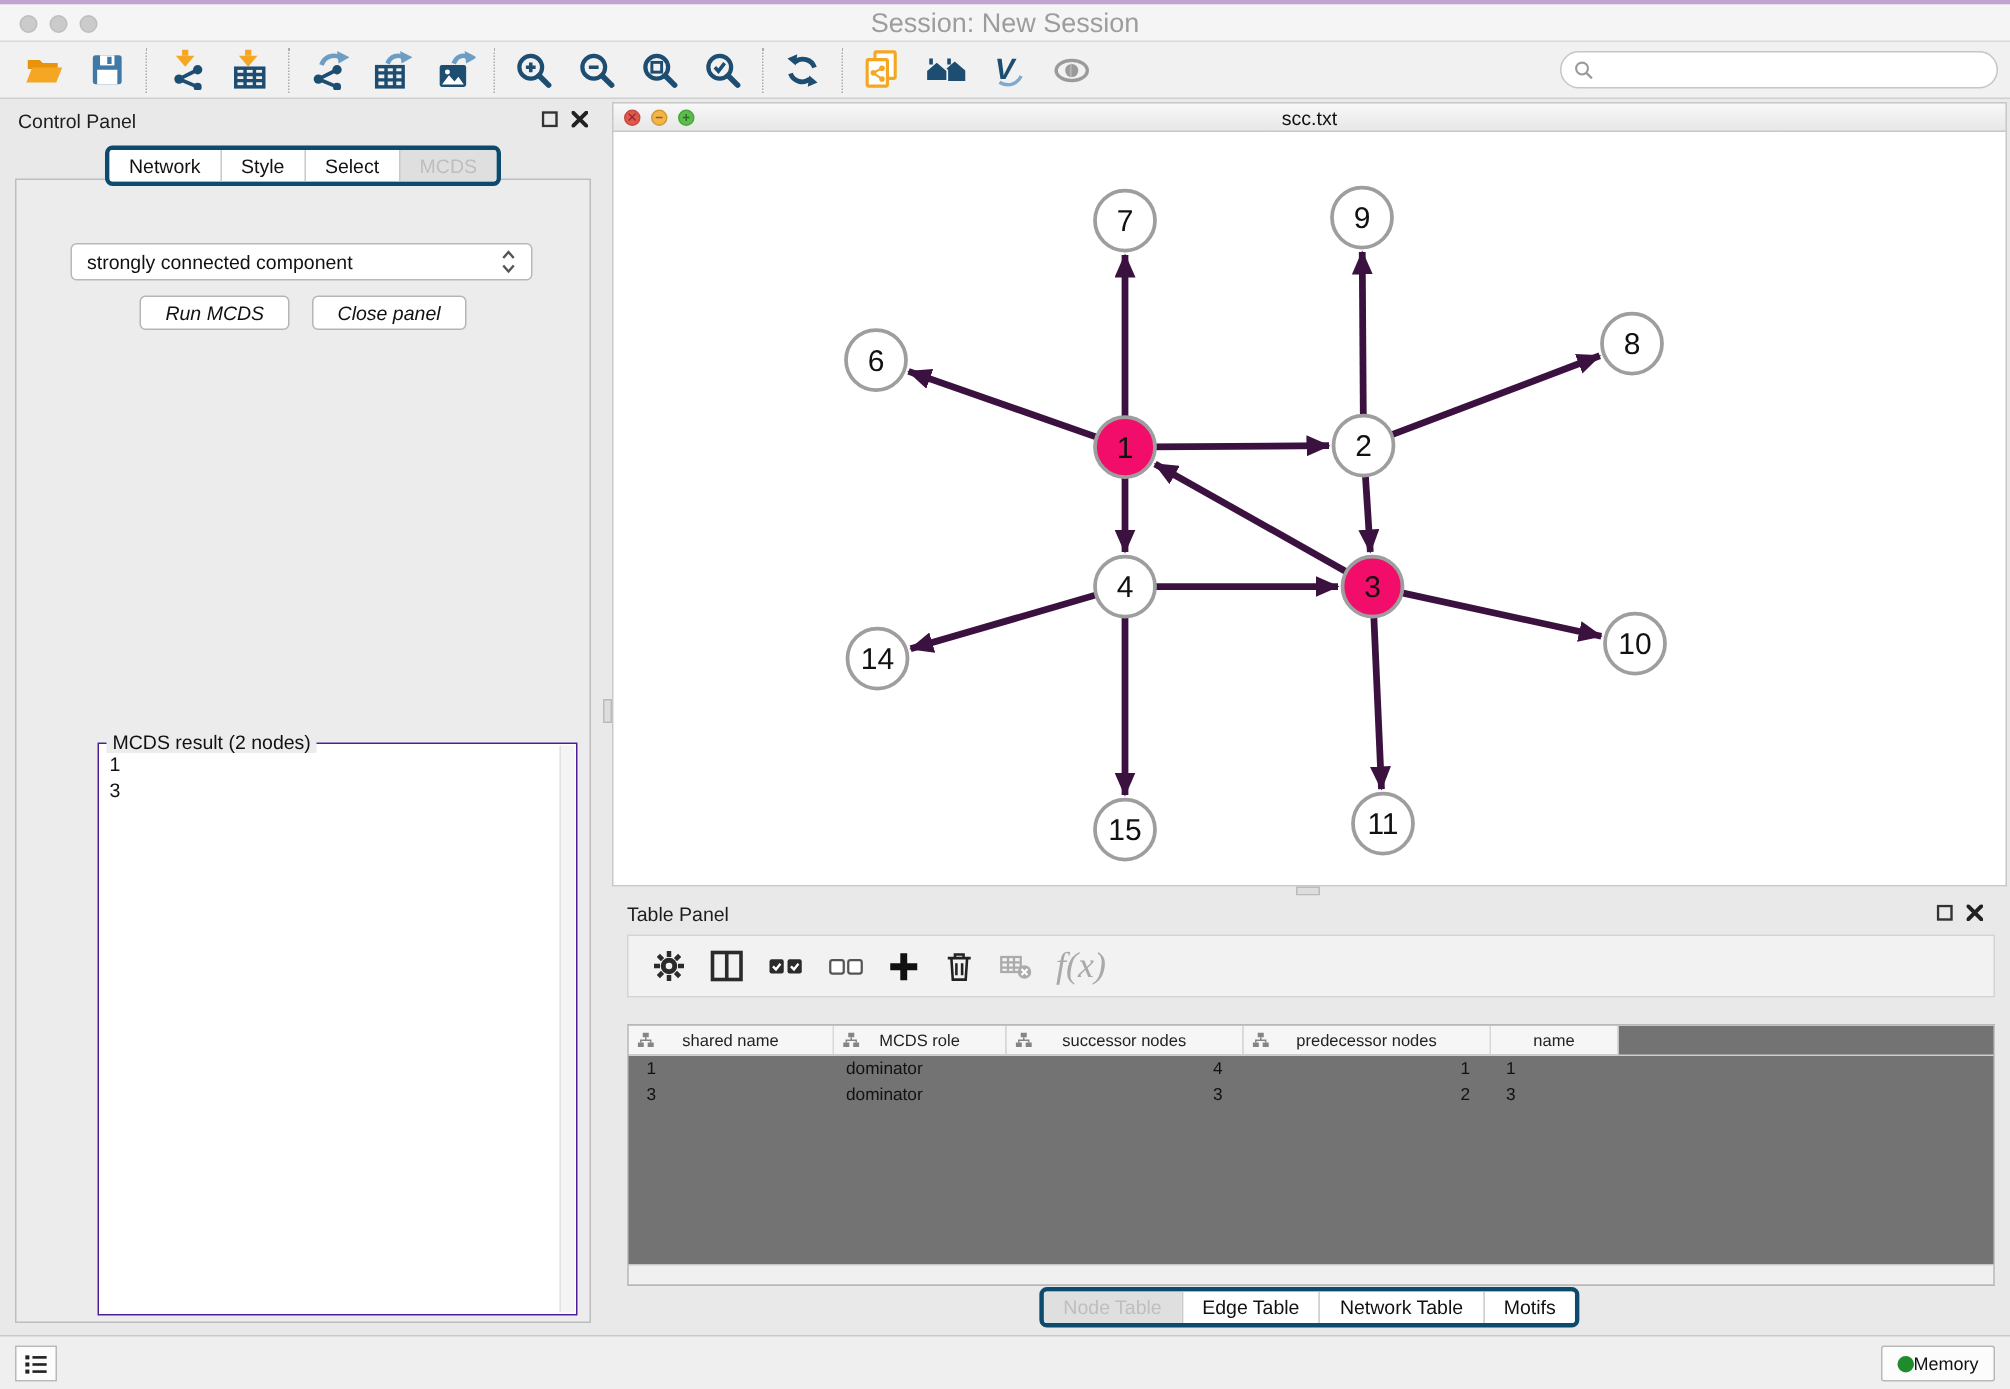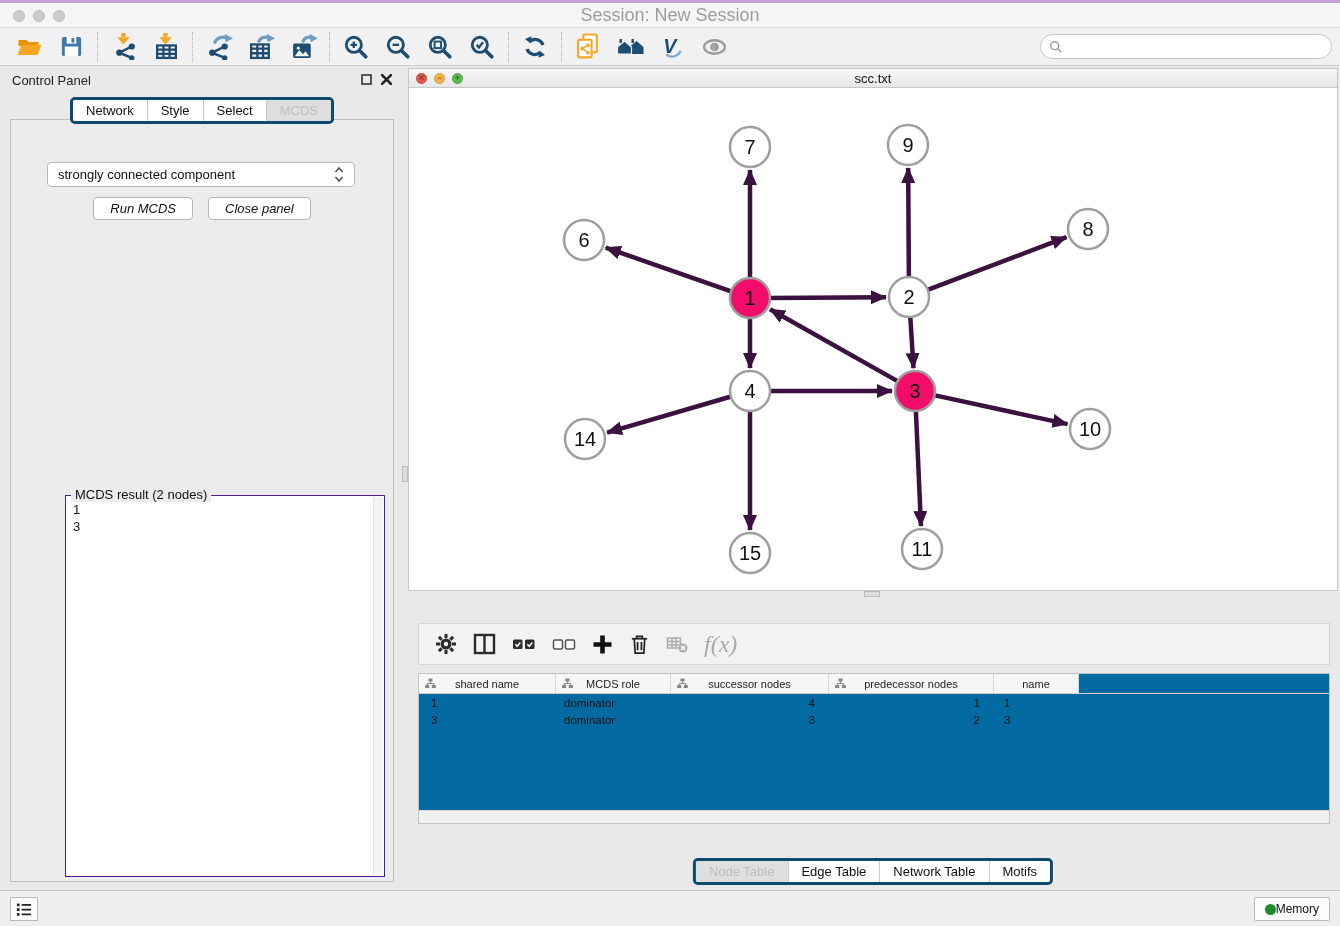--- a/index.html
+++ b/index.html
@@ -56,21 +56,21 @@
   .net-canvas { position:relative; height:503px; background:#fff; border:1px solid #C8C8C8; border-top:none; }
   .net-canvas svg { position:absolute; inset:0; }
 
   .hsplit { position:absolute; left:408px; top:525px; width:930px; height:6px; }
   .hsplit .grip { position:absolute; left:456px; top:0; width:16px; height:6px; background:#DDD; border:1px solid #BBB; }
 
   
   .table-panel { position:absolute; left:408px; top:531px; width:930px; height:291px; background:#E9E9E9; }
   .tp-toolbar { position:absolute; left:10px; right:8px; top:26px; height:42px; background:#F2F2F2; border:1px solid #D4D4D4; display:flex; align-items:center; gap:16px; padding-left:16px; }
   .tp-toolbar .tpbtn { display:flex; align-items:center; justify-content:center; }
-  .dtable { position:absolute; left:10px; right:8px; top:76px; height:151px; background:#0369a1; border:1px solid #C4C4C4; }
+  .dtable { position:absolute; left:10px; right:8px; top:86px; height:174px; background:#737373; border:1px solid #C4C4C4; }
   .thead { display:flex; height:20px; border-bottom:1px solid #CFCFCF; }
   .thead .col { background:#F6F6F6; border-right:1px solid #D8D8D8; font-size:11px; color:#222; display:flex; align-items:center; justify-content:center; position:relative; }
   .thead .col svg { position:absolute; left:6px; top:4px; }
   .trow { display:flex; height:17px; font-size:11.5px; color:#111; }
   .trow .cell { display:flex; align-items:center; }
   .col:nth-child(1),.cell:nth-child(1){ width:137px; }
   .col:nth-child(2),.cell:nth-child(2){ width:115px; }
   .col:nth-child(3),.cell:nth-child(3){ width:158px; }
   .col:nth-child(4),.cell:nth-child(4){ width:165px; }
   .col:nth-child(5),.cell:nth-child(5){ width:85px; }
@@ -380,20 +380,31 @@
           </g>
       </svg>
     </div>
   </div>
 
   <div class="hsplit">
       <div class="grip"></div>
     </div>
 
   <div class="table-panel">
+    <div class="panel-header">
+      <div class="panel-title">Table Panel</div>
+      <div class="panel-icons" style="right:16px;">
+        <svg width="11" height="11" viewBox="0 0 11 11">
+            <rect x="1" y="1" width="9" height="9" fill="none" stroke="#333" stroke-width="1.6"></rect>
+          </svg>
+        <svg width="11" height="11" viewBox="0 0 10 10">
+            <path d="M1 1l8 8M9 1L1 9" stroke="#222" stroke-width="2.4" stroke-linecap="round"></path>
+          </svg>
+      </div>
+    </div>
     <div class="tp-toolbar">
       <div class="tpbtn">
         <svg width="22" height="22" viewBox="0 0 22 22">
           <g stroke="#2B2B2B" stroke-width="3">
               <path d="M11 1v4M11 17v4M1 11h4M17 11h4M3.9 3.9l2.8 2.8M15.3 15.3l2.8 2.8M18.1 3.9l-2.8 2.8M6.7 15.3l-2.8 2.8"></path>
             </g>
           <circle cx="11" cy="11" r="5.5" fill="#2B2B2B"></circle>
           <circle cx="11" cy="11" r="2.2" fill="#F2F2F2"></circle>
         </svg>
       </div>

